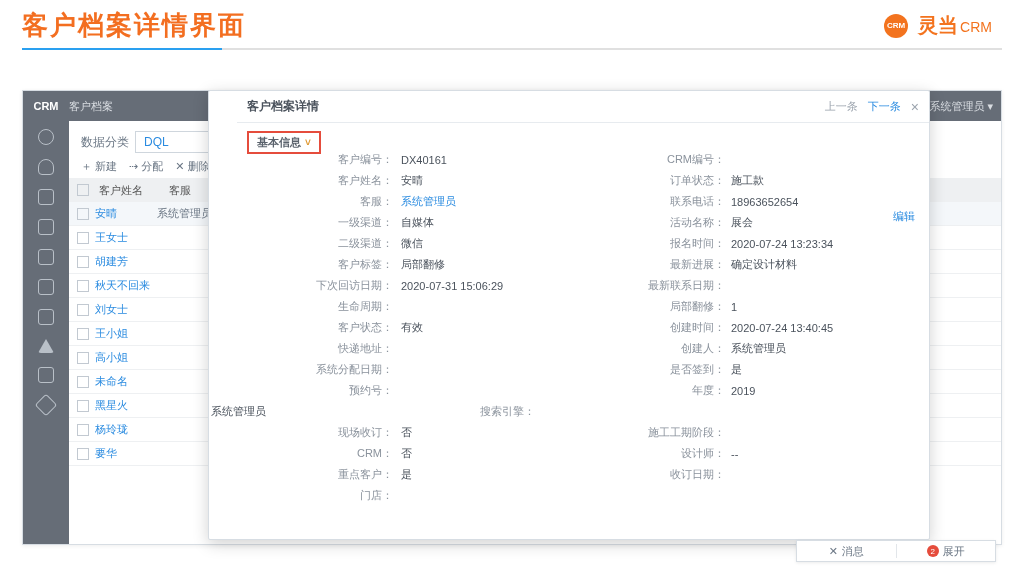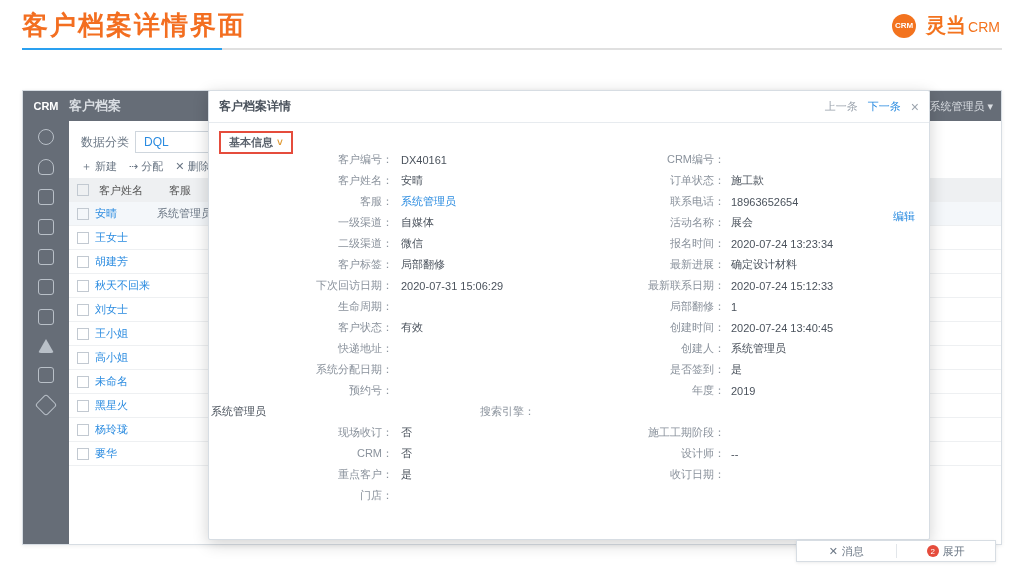--- a/index.html
+++ b/index.html
@@ -1,31 +1,31 @@
 <!DOCTYPE html>
 <html><head>
 <meta charset="utf-8">
 <style>
 * { margin:0; padding:0; box-sizing:border-box; }
 html,body { width:1024px; height:566px; font-family:"Microsoft YaHei","PingFang SC",Arial,sans-serif; background:#fff; overflow:hidden; font-size:12px; color:#555; }
 
 
 .banner { position:absolute; left:0; top:0; width:1024px; height:60px; }
 .banner h1 { position:absolute; left:22px; top:8px; font-size:26px; font-weight:700; color:#f36e20; letter-spacing:2px; }
-.brand   { position:absolute; right:24px; top:12px; display:flex; align-items:center; gap:10px; }
+.brand   { position:absolute; right:32px; top:12px; display:flex; align-items:center; gap:10px; }
 .brand-logo { width:24px; height:24px; border-radius:50%; background:#f3731e; position:relative; }
 .brand-logo::after{content:"CRM"; position:absolute; inset:0; display:flex; align-items:center; justify-content:center; color:#fff; font-size:8px; font-weight:700;}
 .brand-text { font-size:20px; font-weight:600; color:#f3731e; }
 .hr { position:absolute; left:22px; top:48px; width:980px; height:2px; background:linear-gradient(to right,#2aa0f0 0,#2aa0f0 200px,#e0e0e0 200px,#e0e0e0 100%); }
 
 
 .app { position:absolute; left:22px; top:90px; width:980px; height:455px; border:1px solid #d7dde3; background:#fff; box-shadow:0 1px 4px rgba(0,0,0,.07); }
 .topbar { height:30px; background:#666d77; display:flex; align-items:center; padding-left:0; color:#d9dde2; }
 .topbar .logo { width:46px; text-align:center; font-weight:700; font-size:11px; color:#fff; }
-.crumb { display:flex; align-items:center; gap:10px; font-size:13px;font-weight:bold; }
+.crumb { display:flex; align-items:center; gap:10px; font-size:11px; }
 .top-right { position:absolute; right:8px; top:0; height:30px; display:flex; align-items:center; gap:12px; font-size:11px; }
 .top-right .n1{color:#e67f2e;} .top-right .n2{color:#e67f2e;}
 .top-right .user{display:flex;align-items:center;gap:3px;}
 .user-ico{width:14px;height:14px;border-radius:50%;background:#7da7e8;display:inline-block;}
 
 .body { position:absolute; top:30px; left:0; right:0; bottom:0; display:flex; }
 .rail { width:46px; background:#666d77; display:flex; flex-direction:column; align-items:center; padding-top:8px; gap:14px; }
 .rail .ic { width:16px; height:16px; border:1.5px solid #b9c0c8; border-radius:3px; }
 .rail .ic.round{border-radius:50%;}
 .rail .ic.tri{border: none; width:0; height:0; border-left:8px solid transparent; border-right:8px solid transparent; border-bottom:14px solid #b9c0c8;}
@@ -39,21 +39,21 @@
 .thead div{padding:0 4px;}
 .thead .c1{width:70px;} .thead .c2{width:52px;} .thead .c3{width:60px;}
 .row { display:flex; align-items:center; height:24px; border-bottom:1px solid #eef0f2; padding-left:8px; font-size:11px;}
 .row .chk{width:12px;height:12px;border:1px solid #c2c9d1;margin-right:6px;}
 .row .c1{width:62px; color:#2a8be0; overflow:hidden;white-space:nowrap;}
 .row .c2{width:52px; color:#6b7785; overflow:hidden;white-space:nowrap;}
 .row .c3{width:60px; color:#6b7785; overflow:hidden;white-space:nowrap;}
 .row.on{background:#f4f7fa;}
 
 
-.modal { position:absolute; left:208px; top:90px; width:722px; height:450px; background:#fff; border:1px solid #d7dde3; box-shadow:0 4px 16px rgba(0,0,0,.18); border-radius:2px; z-index:20; }
+.modal { position:absolute; left:208px; top:90px; width:722px; height:450px; background:#fff; border:1px solid #d7dde3; box-shadow:0 4px 16px rgba(0,0,0,.18); border-radius:2px; z-index:20;padding-left:28px; }
 .modal-head { height:32px; display:flex; align-items:center; justify-content:space-between; padding:0 10px; border-bottom:1px solid #e7ebef; }
 .modal-head .title{font-size:12px; color:#4a525c; font-weight:600;}
 .nav { display:flex; align-items:center; gap:10px; font-size:11px; }
 .nav .prev{color:#9ba3ad;} .nav .next{color:#2a8be0;}
 .nav .close{color:#9ba3ad; cursor:pointer; font-size:14px;}
 
 .section { padding:8px 10px 2px; }
 .sec-btn{ display:inline-flex; align-items:center; border:2px solid #e54c3c; color:#5a626c; padding:2px 8px; font-size:11px; font-weight:700; gap:4px;}
 .sec-btn::after{content:"˅"; color:#e09a34; font-size:10px;}
 
@@ -246,21 +246,20 @@
       <div class="grid-row">
         <div class="lbl">客户标签：</div>
         <div class="val">局部翻修</div>
         <div class="lbl2">最新进展：</div>
         <div class="val2">确定设计材料</div>
       </div>
       <div class="grid-row">
         <div class="lbl">下次回访日期：</div>
         <div class="val">2020-07-31 15:06:29</div>
         <div class="lbl2">最新联系日期：</div>
-        <div class="val2">2020-07-24 15:12:33</div>
       </div>
       <div class="grid-row">
         <div class="lbl">生命周期：</div>
         <div class="val"></div>
         <div class="lbl2">局部翻修：</div>
         <div class="val2">1</div>
       </div>
       <div class="grid-row">
         <div class="lbl">客户状态：</div>
         <div class="val">有效</div>

